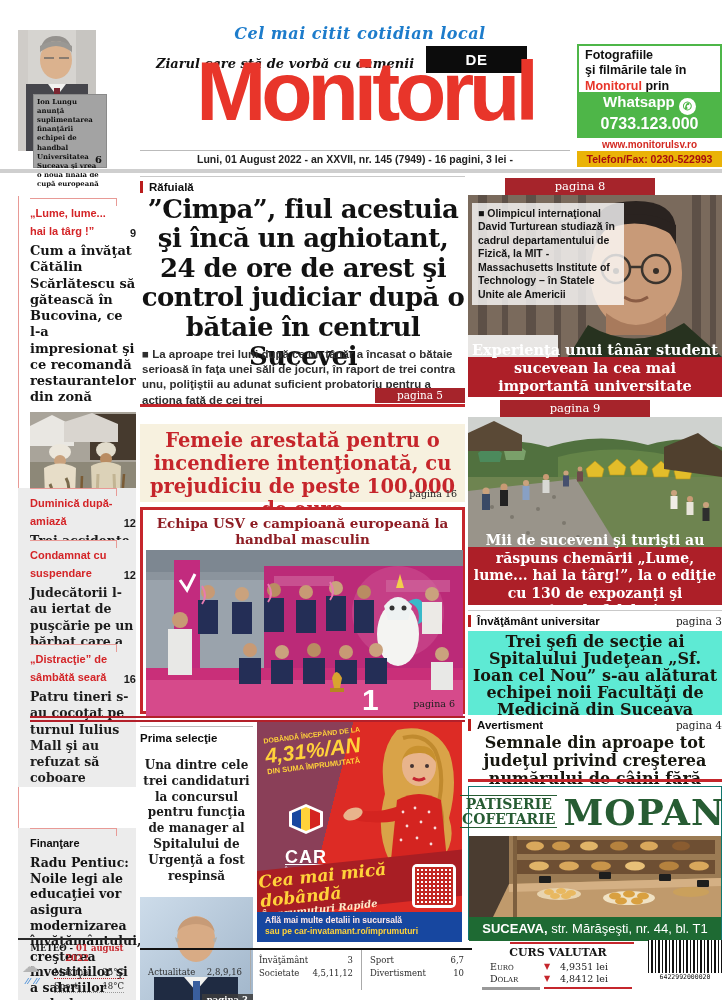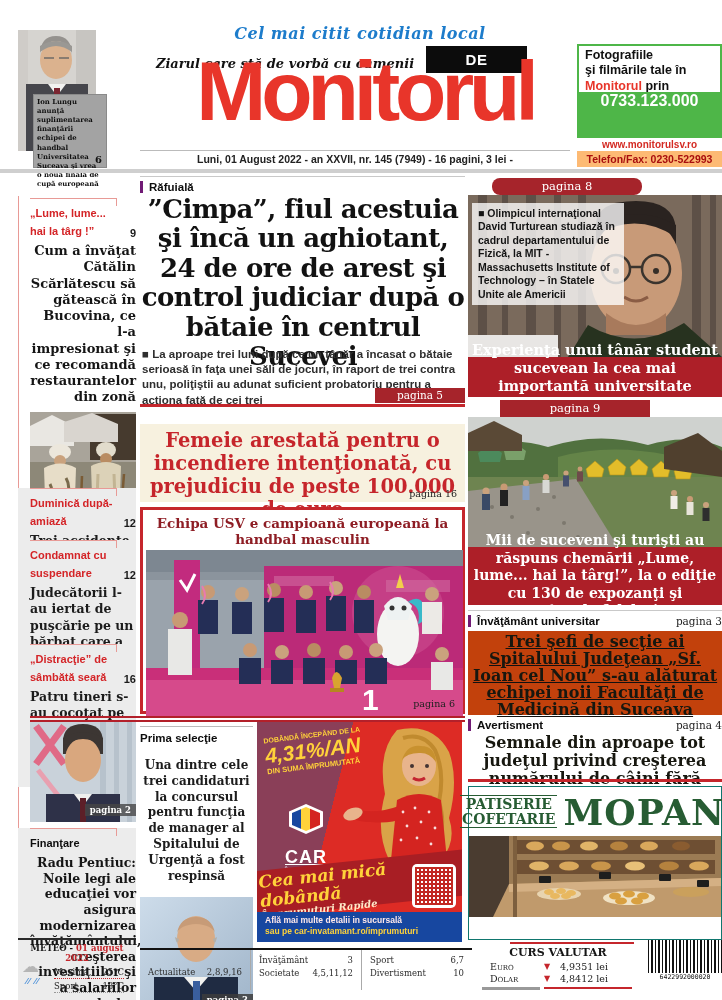--- a/index.html
+++ b/index.html
@@ -22,56 +22,56 @@
   .promo-top{padding:2px 6px 0 6px;font:bold 12.5px/1.22 "Liberation Sans",sans-serif;color:#101010;}
   .promo-brand{color:#e8352a;}
   .promo-green{position:absolute;left:0;right:0;bottom:0;height:44px;background:#4eb648;
     color:#fff;text-align:center;}
   .promo-app{font:bold 15px/20px "Liberation Sans",sans-serif;}
   .promo-phone{font:bold 16px/18px "Liberation Sans",sans-serif;}
   .wa-icon{display:inline-block;width:17px;height:17px;background:#fff;border-radius:50%;
     color:#4eb648;font-size:11px;line-height:17px;vertical-align:-3px;text-align:center;}
   #website{left:577px;top:139px;width:145px;text-align:center;
     font:bold 10px "Liberation Sans",sans-serif;color:#d42a22;}
-  #phonefax{left:577px;top:151px;width:145px;height:16px;background:#fdba74;color:#a80e0e;
+  #phonefax{left:577px;top:151px;width:145px;height:16px;background:#eab308;color:#a80e0e;
     text-align:center;font:bold 10.5px/16px "Liberation Sans",sans-serif;}
   #date-line{left:140px;top:150px;width:430px;text-align:center;border-top:1px solid #bbb;
     font:bold 10.5px/17px "Liberation Sans",sans-serif;color:#222;}
   #hdr-rule{left:0;top:169px;width:722px;height:4px;background:#cfcfcf;}
   #hdr-photo{left:18px;top:30px;width:78px;height:121px;}
   #hdr-caption{left:33px;top:94px;width:66px;height:66px;background:#a3a3a3;border:1px solid #8a8a8a;
     font:bold 6.9px/1.32 "DejaVu Serif",serif;padding:3px;}
   #hdr-caption .pg{position:absolute;right:4px;bottom:2px;font:bold 10px "DejaVu Serif",serif;}
 
   
   #left-col{left:18px;top:182px;width:118px;height:758px;}
   #left-col .vline{position:absolute;left:0;top:14px;height:742px;border-left:1px solid #e89a96;}
   .l-item{position:absolute;left:0;width:118px;padding:5px 0 0 12px;box-sizing:border-box;}
   .l-item::before{content:"";position:absolute;top:0;left:12px;width:86px;height:7px;
     border-top:1px solid #e89a96;border-right:1px solid #e89a96;}
   .l-kickrow{position:relative;padding-right:16px;}
   .l-kick{font:bold 11px/1.18 "Liberation Sans",sans-serif;color:#d42427;text-align:center;}
   .l-page{position:absolute;right:0;bottom:0;font:bold 11px "Liberation Sans",sans-serif;color:#1a1a1a;}
-  .l-hl-c{font:bold 13px/1.25 "DejaVu Serif",serif;text-align:right;margin-top:4px;color:#151515;}
+  .l-hl-c{font:bold 13px/1.25 "DejaVu Serif",serif;text-align:left;margin-top:4px;color:#151515;}
   .l-hl{font:bold 12.5px/1.3 "DejaVu Serif",serif;margin-top:4px;color:#1c1c1c;}
   .l-gray{background:#ececec;}
   .li1{top:16px;}
   .li2{top:306px;}
   .li3{top:358px;}
   .li4{top:462px;}
   .l-photo1{margin-top:6px;width:106px;height:133px;}
   #l-portrait{position:absolute;left:12px;top:538px;width:106px;height:102px;}
   #l-portrait .pg-bar{position:absolute;right:0;bottom:6px;background:rgba(70,70,70,.8);color:#fff;
     font:bold 8.5px/12px "DejaVu Serif",serif;padding:0 5px;}
   .li-fin{top:646px;}
 
   
   .rule-gray{background:#c9c9c9;height:1px;}
   .kick{font:bold 11.5px "Liberation Sans",sans-serif;color:#0d0d0d;
-    border-left:3px solid #701a75;padding-left:6px;}
+    border-left:3px solid #b91c1c;padding-left:6px;}
   #main-hl{left:140px;top:195px;width:326px;text-align:center;
     font:bold 26px/1.13 "DejaVu Serif",serif;letter-spacing:-.5px;color:#121212;}
   #main-lead{left:142px;top:347px;width:322px;
     font:bold 11.5px/1.32 "Liberation Sans",sans-serif;color:#2e2e2e;}
   .pg-badge{background:#a6242b;color:#fff;text-align:center;
     font:10.5px/15px "DejaVu Serif",serif;}
   #badge5{left:375px;top:388px;width:90px;height:15px;}
   #red-rule1{left:140px;top:404px;width:325px;height:3px;background:#c4262c;}
   #nebunie-box{left:140px;top:424px;width:325px;height:78px;background:#f7f1df;}
   #nebunie-hl{padding-top:5px;text-align:center;
@@ -114,37 +114,37 @@
   #car-qr{position:absolute;right:6px;bottom:34px;width:44px;height:44px;background:#fff;border-radius:5px;padding:3px;box-sizing:border-box;}
   #car-qr .qr{width:100%;height:100%;
     background:repeating-linear-gradient(0deg,#c22822 0 2px,transparent 2px 4px),
                repeating-linear-gradient(90deg,#c22822 0 2px,#fff 2px 4px);}
   #car-foot{position:absolute;left:0;right:0;bottom:0;height:30px;background:#1747a0;
     padding:3px 8px;box-sizing:border-box;}
   #car-foot .f1{font:bold 8.5px/1.3 "Liberation Sans",sans-serif;color:#ffe9e9;}
   #car-foot .f2{font:bold 8.5px/1.3 "Liberation Sans",sans-serif;color:#ffd23a;}
 
   
-  #badge8{left:492px;top:178px;width:150px;height:17px;font-size:11.5px;line-height:17px;border-radius:8px;}
+  #badge8{left:505px;top:178px;width:150px;height:17px;font-size:11.5px;line-height:17px;}
   #mit-photo{left:468px;top:195px;width:254px;height:162px;}
   #mit-overlay{left:472px;top:203px;width:152px;background:rgba(255,255,255,.78);
     font:bold 10.5px/1.28 "Liberation Sans",sans-serif;color:#141414;padding:4px 6px;box-sizing:border-box;}
   #mit-banner{left:468px;top:357px;width:254px;height:40px;background:#ad1f28;color:#fff;
     display:flex;align-items:center;justify-content:center;text-align:center;
     font:bold 14.5px/1.25 "DejaVu Serif",serif;}
   #badge9{left:500px;top:400px;width:150px;height:17px;font-size:11.5px;line-height:17px;}
   #fair-photo{left:468px;top:417px;width:254px;height:130px;}
   #fair-banner{left:468px;top:547px;width:254px;height:58px;background:#ad1f28;color:#fff;
     display:flex;align-items:center;justify-content:center;text-align:center;
     font:bold 14px/1.25 "DejaVu Serif",serif;padding:0 4px;box-sizing:border-box;}
   #r-rule1{left:468px;top:610px;width:254px;}
   #med-kickrow{left:468px;top:615px;width:254px;}
   .kickrow{display:flex;justify-content:space-between;align-items:baseline;}
   .kick-pg{font:10.5px "DejaVu Serif",serif;color:#222;}
-  #med-box{left:468px;top:631px;width:254px;height:84px;background:#c2410c;text-decoration:underline;}
+  #med-box{left:468px;top:631px;width:254px;height:84px;background:#5eead4;}
   #med-hl{padding-top:3px;text-align:center;font:bold 16px/1.06 "DejaVu Serif",serif;color:#17170f;}
   #warn-kickrow{left:468px;top:719px;width:254px;}
   #warn-hl{left:468px;top:734px;width:254px;text-align:center;
     font:bold 16px/1.14 "DejaVu Serif",serif;color:#17170f;}
   #r-rule2{left:468px;top:779px;width:254px;height:3px;background:#c5262c;}
 
   
   #mopan{left:468px;top:786px;width:254px;height:154px;border:1px solid #0f766e;box-sizing:border-box;}
   #mopan-head{height:49px;display:flex;align-items:center;justify-content:center;background:#fff;}
   #mopan-head .small{font:bold 14px/1.05 "DejaVu Serif",serif;color:#275c33;text-align:center;
@@ -210,20 +210,24 @@
 <div class="abs" id="de-suceava">DE SUCEAVA</div>
 <div class="abs" id="logo">Monitorul</div>
 
 <div class="abs" id="promo-box">
   <div class="promo-top">
     <div>Fotografiile</div>
     <div>şi filmările tale în</div>
     <div><span class="promo-brand">Monitorul</span><span> prin</span></div>
   </div>
   <div class="promo-green">
+    <div class="promo-app">
+      <span>Whatsapp</span>
+      <span class="wa-icon">✆</span>
+    </div>
     <div class="promo-phone">0733.123.000</div>
   </div>
 </div>
 <div class="abs" id="website">www.monitorulsv.ro</div>
 <div class="abs" id="phonefax">Telefon/Fax: 0230-522993</div>
 <div class="abs" id="date-line">Luni, 01 August 2022 - an XXVII, nr. 145 (7949) - 16 pagini, 3 lei -</div>
 <div class="abs" id="hdr-rule"></div>
 
 <div class="abs" id="left-col">
   <div class="vline"></div>
@@ -273,35 +277,20 @@
   </div>
 
   <div class="l-item li4 l-gray">
     <div class="l-kickrow">
       <span class="l-kick">„Distracţie” de sâmbătă seară</span>
       <span class="l-page">16</span>
     </div>
     <div class="l-hl">Patru tineri s-au cocoţat pe turnul Iulius Mall şi au refuzat să coboare</div>
   </div>
 
-  <div id="l-portrait">
-    <svg viewBox="0 0 106 102" width="106" height="102">
-      <rect width="106" height="102" fill="#c9d2da"></rect>
-      <path d="M70 0 h6 v102 h-6z M84 0 h5 v102 h-5z M97 0 h5 v102 h-5z" fill="#b7c2cc"></path>
-      <path d="M6 6 L34 44 M34 6 L6 44" stroke="#e06a86" stroke-width="7"></path>
-      <path d="M8 50 L30 78" stroke="#e8a0b0" stroke-width="5"></path>
-      <path d="M33 22 Q33 4 53 4 Q73 4 73 22 L73 34 L33 34 Z" fill="#3c3633"></path>
-      <ellipse cx="53" cy="40" rx="18" ry="22" fill="#d9a77e"></ellipse>
-      <path d="M33 26 Q53 12 73 26 L73 18 Q53 6 33 18 Z" fill="#3c3633"></path>
-      <rect x="16" y="74" width="74" height="28" fill="#2e3148"></rect>
-      <path d="M44 74 L53 86 L62 74 Z" fill="#f0f0ee"></path>
-      <rect x="50" y="78" width="6" height="24" fill="#5d1f28"></rect>
-    </svg>
-    <span class="pg-bar">pagina 2</span>
-  </div>
 
   <div class="l-item li-fin l-gray">
     <div class="l-kickrow">
       <span class="l-kick" style="color:#0d0d0d">Finanţare</span>
     </div>
     <div class="l-hl-c" style="font-size:12.5px">Radu Pentiuc: Noile legi ale educaţiei vor asigura modernizarea învăţământului, creşterea investiţiilor şi a salariilor cadrelor didactice</div>
   </div>
 </div>
 
 <div class="abs rule-gray" style="left:140px;top:176px;width:325px;"></div>
@@ -653,20 +642,21 @@
       <ellipse cx="222" cy="56" rx="18" ry="5" fill="#caa05c"></ellipse>
       <g fill="#1e1e1e">
           <rect x="70" y="40" width="12" height="7" rx="1"></rect>
           <rect x="130" y="36" width="12" height="7" rx="1"></rect>
           <rect x="190" y="38" width="12" height="7" rx="1"></rect>
           <rect x="228" y="44" width="12" height="7" rx="1"></rect>
         </g>
       <rect x="44" y="0" width="4" height="81" fill="#7d5f3e"></rect>
     </svg>
   </div>
+  <div id="mopan-bar"><b>SUCEAVA,</b><span> str. Mărăşeşti, nr. 44, bl. T1</span></div>
 </div>
 
 <div class="abs" id="f-meteo">
   <div class="t">
     <span>METEO - </span><span class="red">01 august 2022</span>
   </div>
   <span class="icon-cloud">☁</span>
   <span class="icon-rain">⁄⁄  ⁄⁄</span>
   <div class="rows">
     <div class="mrow">

